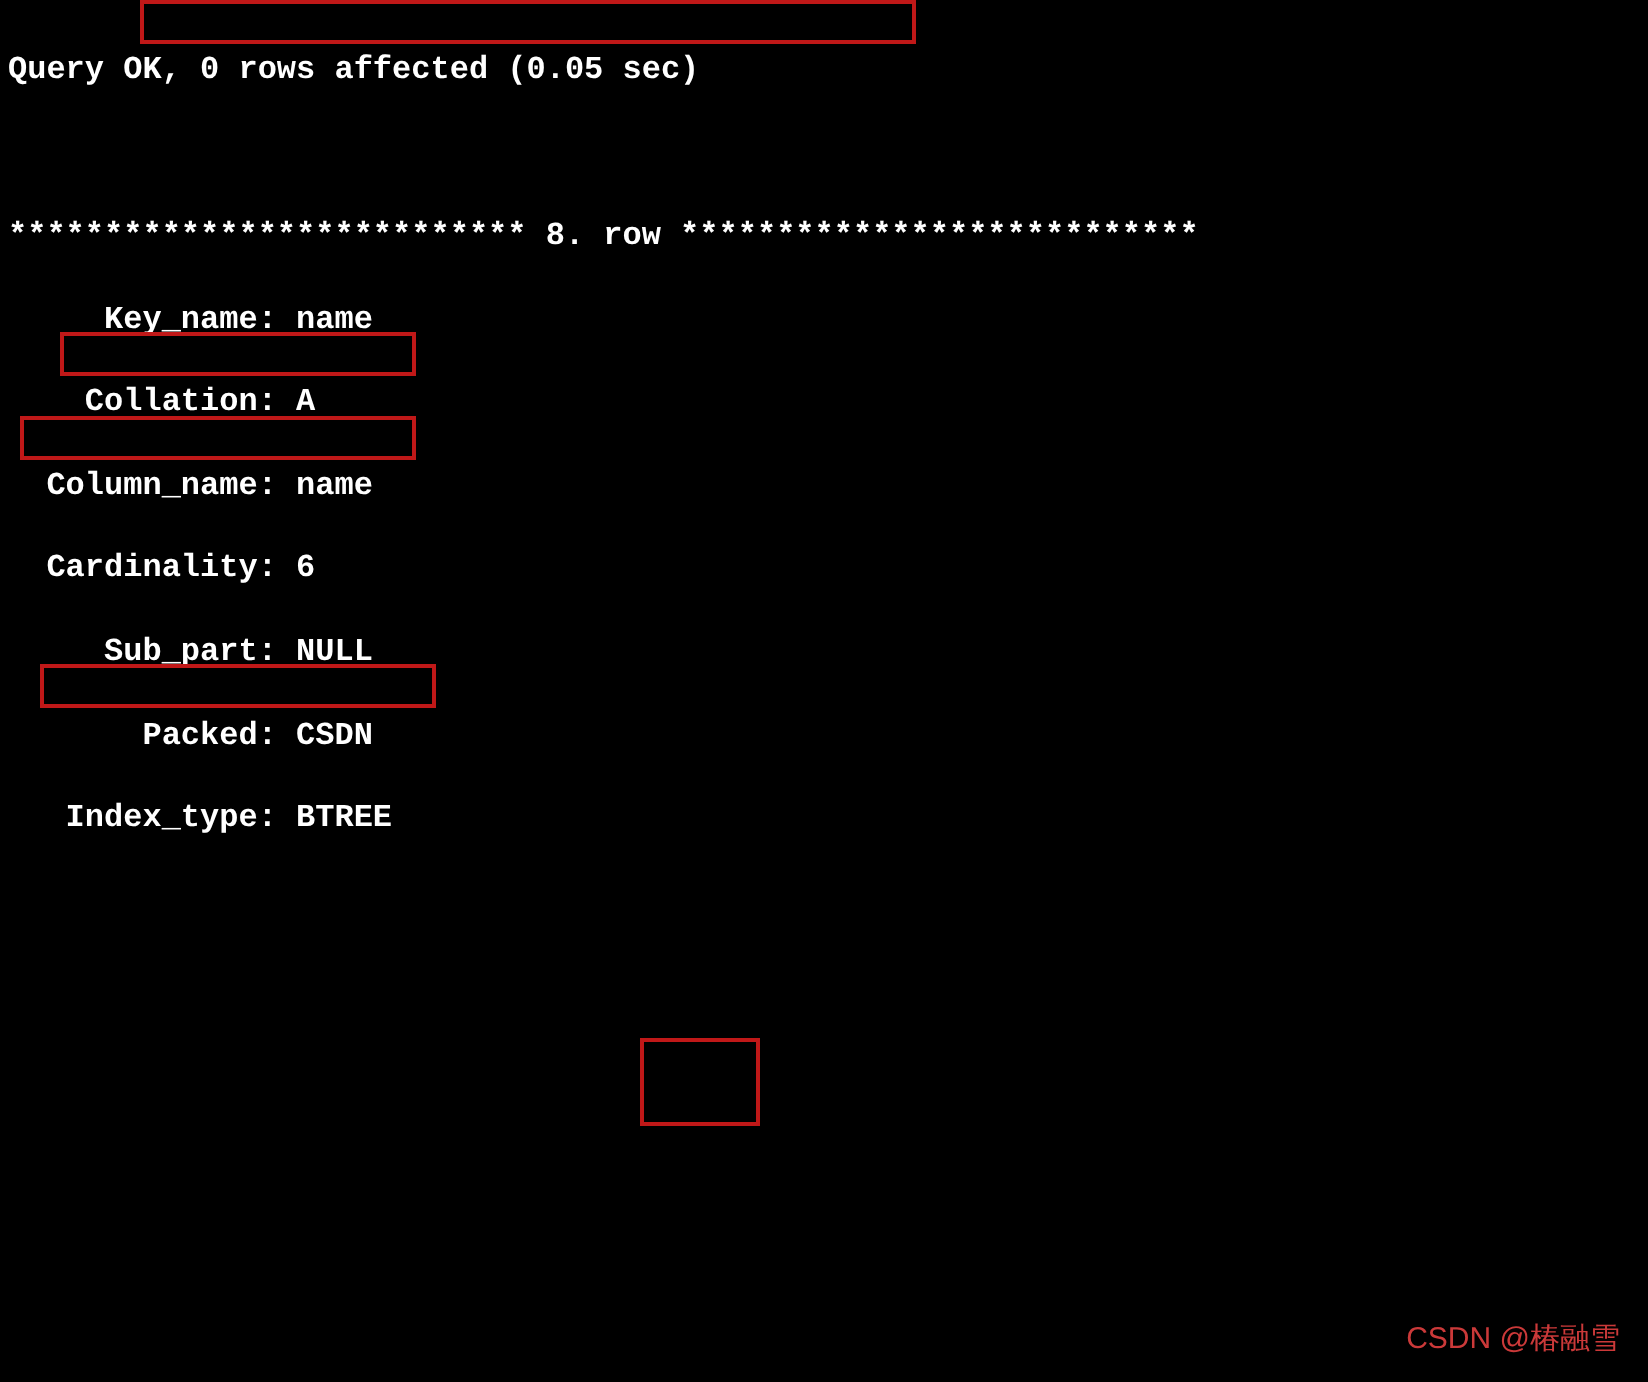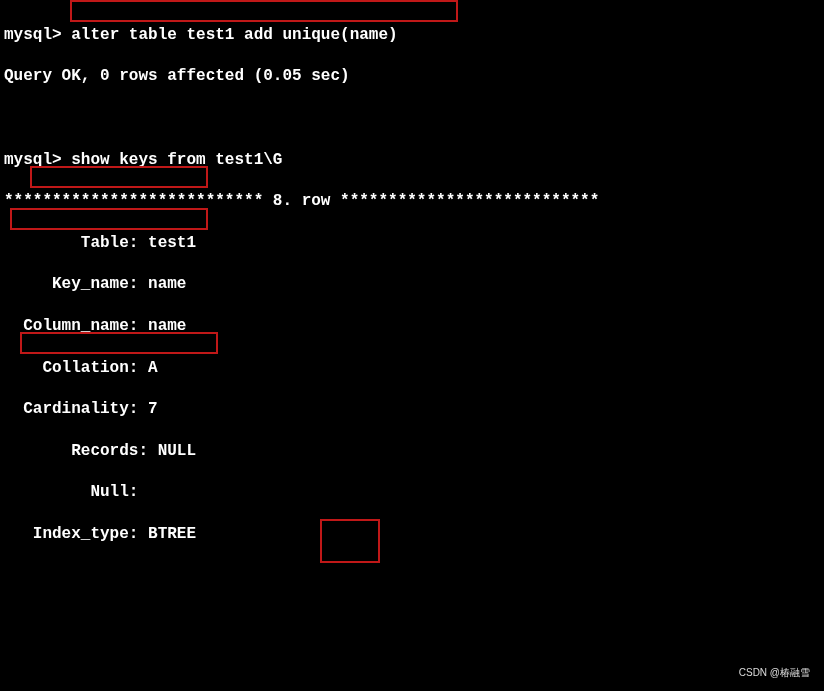--- a/index.html
+++ b/index.html
@@ -30,43 +30,40 @@
     }
     .highlight-box {
       position: absolute;
       border: 2px solid #c01818;
       pointer-events: none;
     }
     .watermark {
       position: absolute;
       bottom: 12px;
       right: 14px;
-      color: #ffffff;
+      color: #ef4444;
       font-family: sans-serif;
-      font-size: 10px;
+      font-size: 15px;
       font-weight: normal;
       opacity: 0.85;
     }
   </style>
 </head>
 <body>
 
 <div class="terminal">
-<div class="line"><span>mysql&gt;</span> <span>alter table test1 add unique(name)</span></div>
 <div class="line">Query OK, 0 rows affected (0.05 sec)</div>
 <div class="line"> </div>
-<div class="line"><span>mysql&gt;</span> <span>show keys from test1\G</span></div>
 <div class="line">*************************** 8. row ***************************</div>
-<div class="line">        Table: test1</div>
 <div class="line">     Key_name: name</div>
+<div class="line">    Collation: A</div>
 <div class="line">  Column_name: name</div>
-<div class="line">    Collation: A</div>
-<div class="line">  Cardinality: 7</div>
-<div class="line">       Records: NULL</div>
-<div class="line">         Null:</div>
+<div class="line">  Cardinality: 6</div>
+<div class="line">     Sub_part: NULL</div>
+<div class="line">       Packed: CSDN</div>
 <div class="line">   Index_type: BTREE</div>
 
 
 
 
 
 
 
 
 

